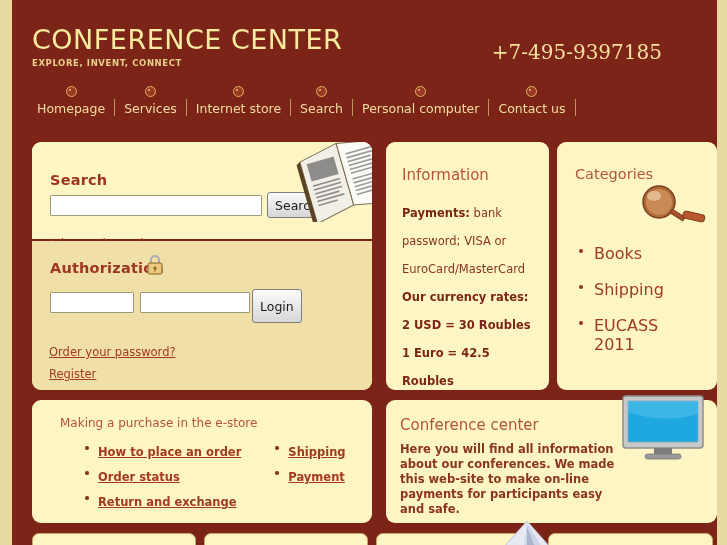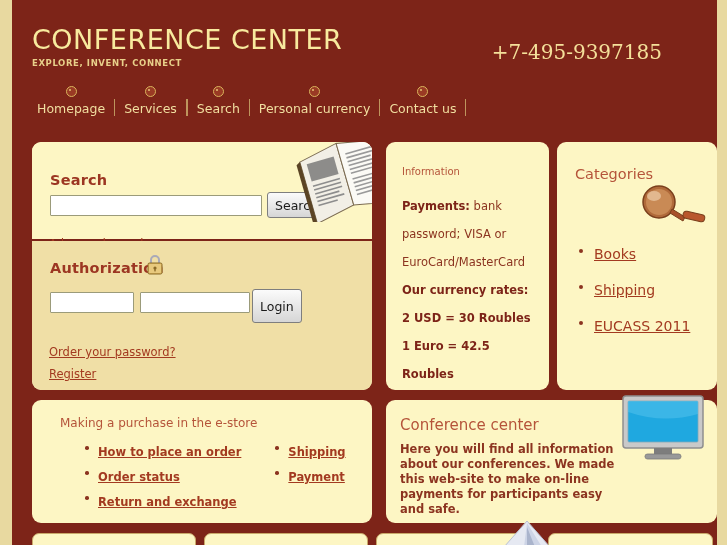--- a/index.html
+++ b/index.html
@@ -274,21 +274,21 @@
   }
 
   #panel-information {
     left: 374px;
     top: 2px;
     width: 163px;
     height: 248px;
     padding: 24px 14px 0 16px;
   }
   #info-heading {
-    font-size: 10px;
+    font-size: 15px;
     color: #b5543a;
     margin-bottom: 15px;
     font-weight: normal;
   }
   .info-line {
     font-size: 11.5px;
     color: #8c3420;
     line-height: 28px;
   }
   .info-line b { color: #7d2418; }
@@ -333,23 +333,22 @@
     content: "";
     position: absolute;
     left: 4px;
     top: 5px;
     width: 4px;
     height: 4px;
     border-radius: 50%;
     background: #8c3420;
   }
   #cat-list a {
-    font-size: 14px;
+    font-size: 16px;
     color: #a33a20;
-    text-decoration: underline;
     cursor: pointer;
   }
 
   
   #row-second {
     position: absolute;
     left: 0;
     top: 400px;
     width: 705px;
     height: 125px;
@@ -484,29 +483,33 @@
       <a class="nav-item">
         <span class="nav-icon"></span>
         <span class="nav-label">Homepage</span>
       </a>
       <div class="nav-sep"></div>
       <a class="nav-item">
         <span class="nav-icon"></span>
         <span class="nav-label">Services</span>
       </a>
       <div class="nav-sep"></div>
+      <a class="nav-item">
+        <span class="nav-icon"></span>
+        <span class="nav-label">Internet store</span>
+      </a>
       <div class="nav-sep"></div>
       <a class="nav-item">
         <span class="nav-icon"></span>
         <span class="nav-label">Search</span>
       </a>
       <div class="nav-sep"></div>
       <a class="nav-item">
         <span class="nav-icon"></span>
-        <span class="nav-label">Personal currency</span>
+        <span class="nav-label">Personal computer</span>
       </a>
       <div class="nav-sep"></div>
       <a class="nav-item">
         <span class="nav-icon"></span>
         <span class="nav-label">Contact us</span>
       </a>
       <div class="nav-sep"></div>
     </div>
   </div>
 

